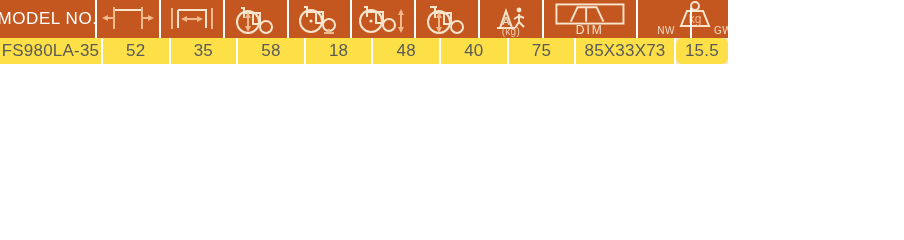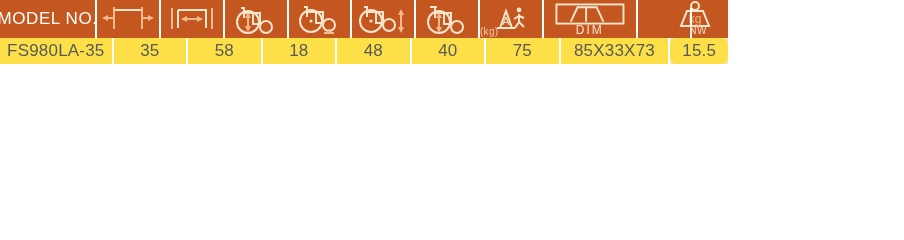--- a/index.html
+++ b/index.html
@@ -74,35 +74,35 @@
     position:relative;
     background:#C4571F;
     box-sizing:border-box;
     overflow:hidden;
   }
   .weight-ico{
     position:absolute;left:0;top:0;width:114px;height:38px;
   }
   .nwgw-labels{
     position:absolute;left:0;bottom:2px;width:114px;
-    display:flex;flex-direction:row;padding-left:32px;
+    display:flex;flex-direction:row;
   }
   .nwgw-labels span{
     flex:1;text-align:center;color:#F4D9C0;font-size:10px;letter-spacing:0.5px;
   }
   .nwgw-divider{
     position:absolute;left:52px;top:8px;width:2px;height:30px;background:#ffffff;
   }
   .dim-label{
     position:absolute;left:0;bottom:1px;width:100%;
     text-align:center;color:#F7E5CE;font-size:12px;letter-spacing:2px;margin-top:30px;
   }
   .kg-label{
     position:absolute;left:0;bottom:1px;width:100%;
-    text-align:left;color:#F2CDAE;font-size:10px;letter-spacing:0.3px;
+    text-align:center;color:#F2CDAE;font-size:10px;letter-spacing:0.3px;
   }
 </style>
 </head>
 <body>
 
 <div class="spec-table">
 
   <div class="header-row">
 
     <div class="hcell c-model">
@@ -275,20 +275,21 @@
     </div>
 
   </div>
 
   <div class="data-row">
 
     <div class="dcell c-model">
       <span class="model-value">FS980LA-35</span>
     </div>
 
+    <div class="dcell c-ico">52</div>
     <div class="dcell c-ico">35</div>
     <div class="dcell c-ico">58</div>
     <div class="dcell c-ico">18</div>
     <div class="dcell c-ico">48</div>
     <div class="dcell c-ico">40</div>
     <div class="dcell c-ico">75</div>
 
     <div class="dcell c-dim">85X33X73</div>
     <div class="dcell c-gw" style="border-right:none;">15.5</div>
 

